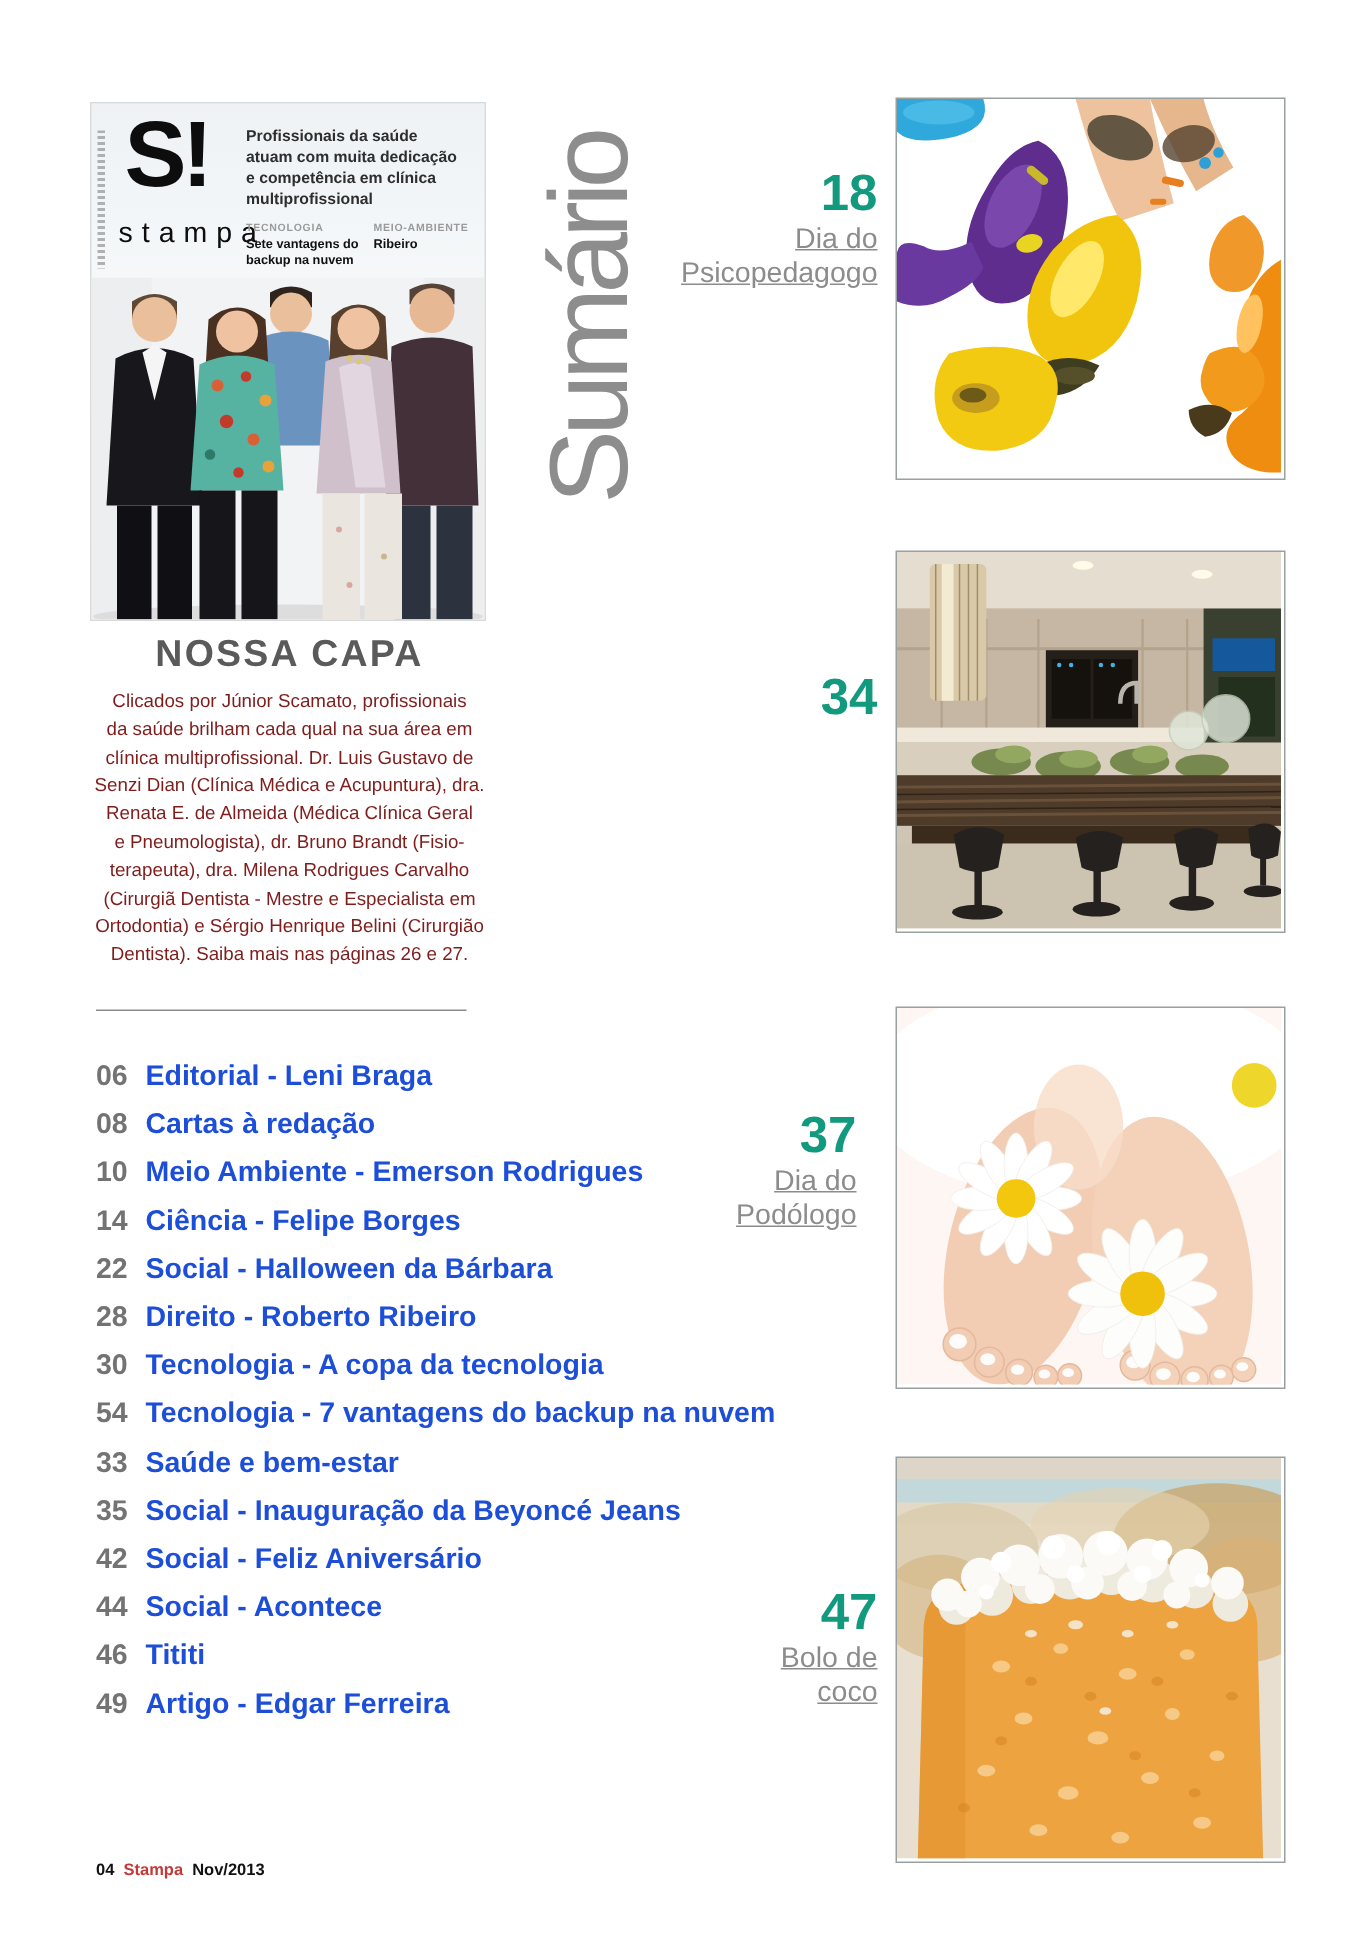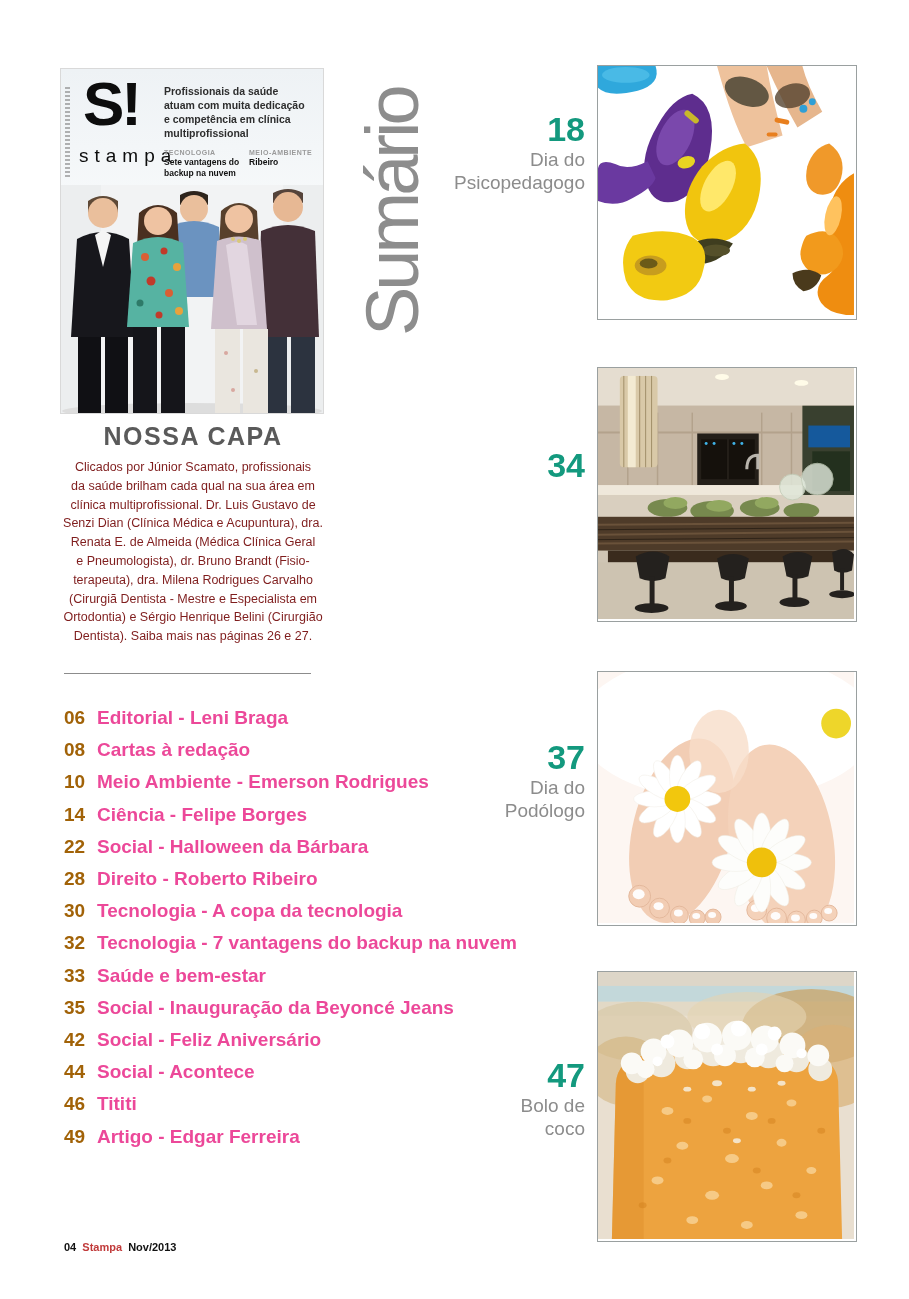--- a/index.html
+++ b/index.html
@@ -36,40 +36,40 @@
   }
 
   
   .nossa-capa-title{left:33px;top:422px;width:320px;text-align:center;font-size:25px;font-weight:bold;color:#5a5a5a;letter-spacing:1.5px;}
   .nossa-capa-body{left:33px;top:458px;width:320px;text-align:center;font-size:12.5px;color:#7f1d1d;line-height:18.8px;white-space:pre-line;}
   .divider{left:64px;top:673px;width:247px;height:1px;background:#8c8c8c;}
 
   
   .toc{left:64px;top:702px;width:530px;list-style:none;margin:0;padding:0;}
   .toc li{display:flex;gap:9px;height:32.2px;align-items:center;font-size:19px;font-weight:bold;}
-  .toc .num{color:#a16207;min-width:24px;}
-  .toc .ttl{color:#ec4899;}
+  .toc .num{color:#737373;min-width:24px;}
+  .toc .ttl{color:#1d4ed8;}
 
   
   .footer{left:64px;top:1241px;font-size:11px;font-weight:bold;color:#111;}
   .footer .mag{color:#c13a3a;margin:0 3px;}
 
   
   .feature-img{left:597px;width:258px;border:1px solid #9aa0a0;overflow:hidden;background:#fff;}
   .fi-1{top:65px;height:253px;}
   .fi-2{top:367px;height:253px;}
   .fi-3{top:671px;height:253px;}
   .fi-4{top:971px;height:269px;}
   .feature-cap{width:135px;text-align:right;}
   .fc-1{left:450px;top:110px;}
   .fc-2{left:450px;top:446px;}
-  .fc-3{left:450px;top:738px;}
+  .fc-3{left:436px;top:738px;}
   .fc-4{left:450px;top:1056px;}
   .feature-num{font-size:34px;font-weight:bold;color:#13997e;line-height:38px;}
-  .feature-label{font-size:19px;color:#8c8c8c;line-height:1.22;white-space:pre-line;}
+  .feature-label{font-size:19px;color:#8c8c8c;line-height:1.22;white-space:pre-line;text-decoration:underline;}
   svg{display:block;}
 </style>
 </head>
 <body>
 
 <div class="abs cover">
   <div class="abs cover-spine"></div>
   <div class="abs cover-logo">S!</div>
   <div class="abs cover-logo-sub">stampa</div>
   <div class="abs cover-headline">Profissionais da saúde
@@ -180,21 +180,21 @@
     </li>
   <li>
       <span class="num">28</span>
       <span class="ttl">Direito - Roberto Ribeiro</span>
     </li>
   <li>
       <span class="num">30</span>
       <span class="ttl">Tecnologia - A copa da tecnologia</span>
     </li>
   <li>
-      <span class="num">32</span>
+      <span class="num">54</span>
       <span class="ttl">Tecnologia - 7 vantagens do backup na nuvem</span>
     </li>
   <li>
       <span class="num">33</span>
       <span class="ttl">Saúde e bem-estar</span>
     </li>
   <li>
       <span class="num">35</span>
       <span class="ttl">Social - Inauguração da Beyoncé Jeans</span>
     </li>

